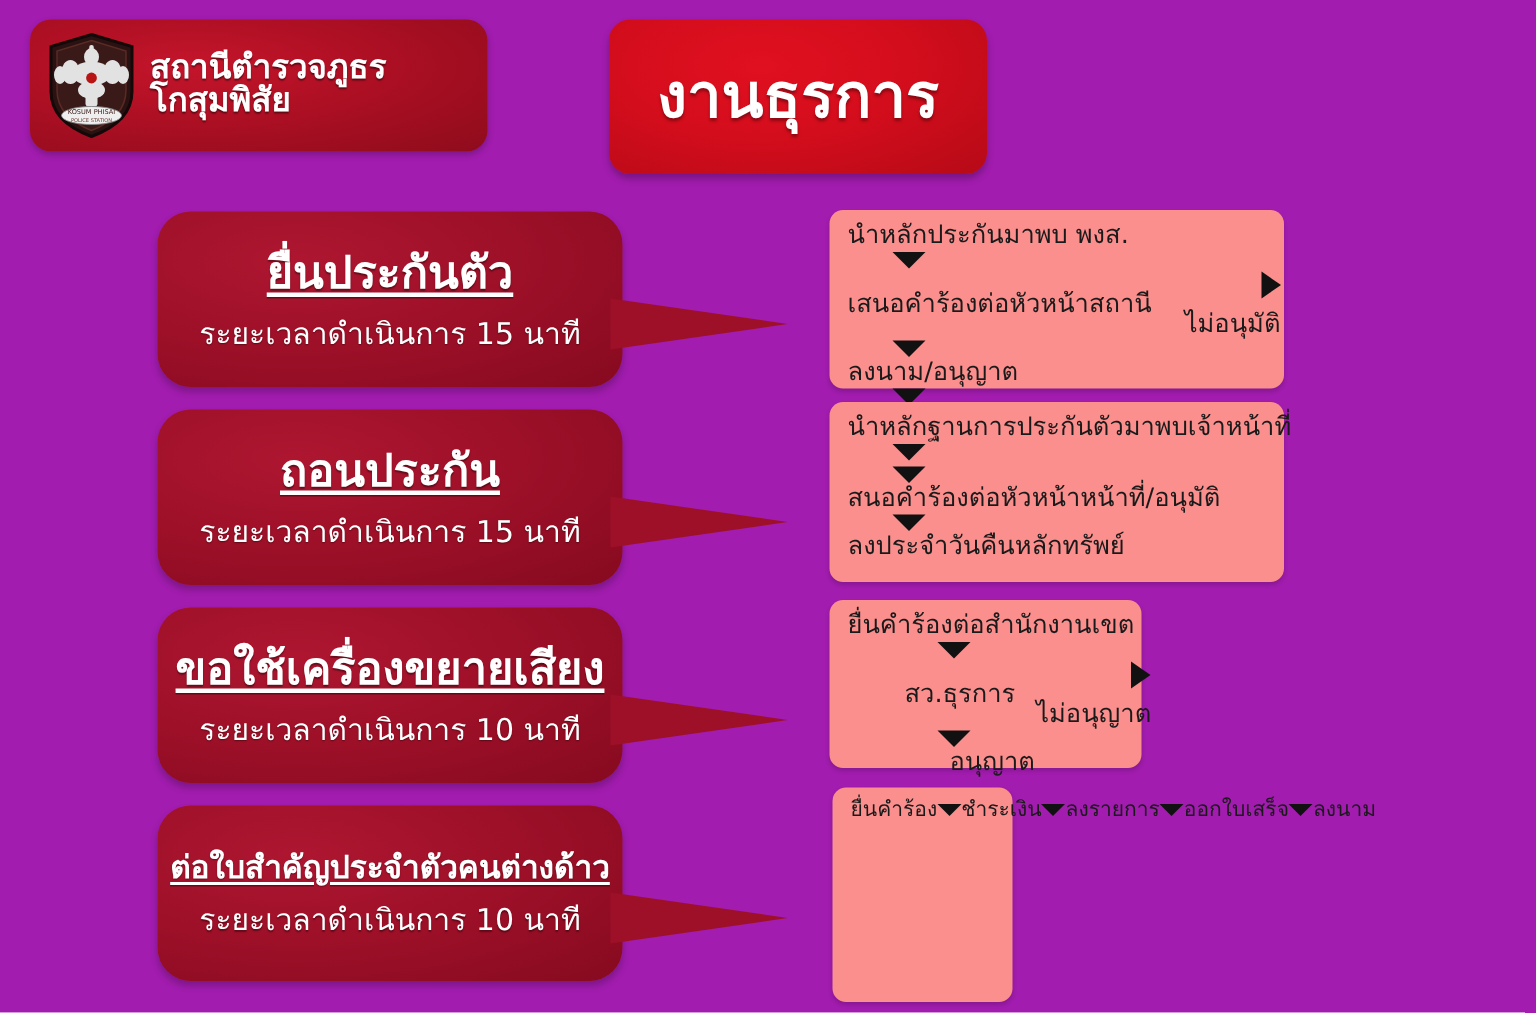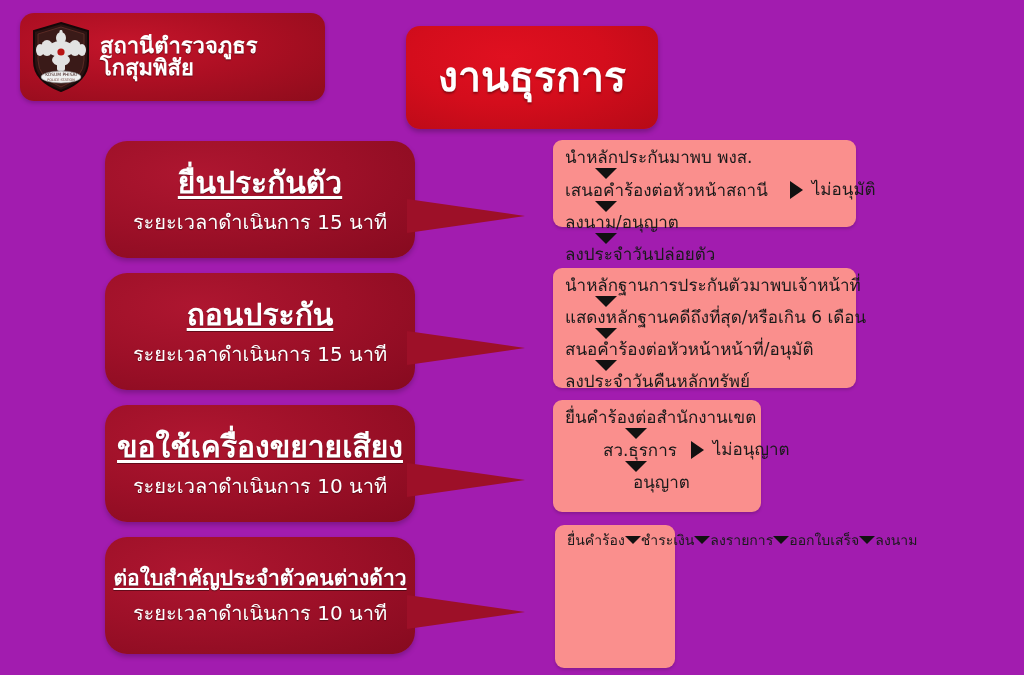--- a/index.html
+++ b/index.html
@@ -45,21 +45,21 @@
     font-weight: bold;
     margin-left: 8px;
     letter-spacing: 0px;
     text-shadow: 0 1px 1px rgba(0,0,0,0.45);
     line-height: 1;
   }
 
   .title-panel {
     position: absolute;
     left: 406px;
-    top: 26px;
+    top: 13px;
     width: 252px;
     height: 103px;
     border-radius: 14px;
     background: radial-gradient(ellipse at 40% 30%, #e01020 0%, #d40d1c 45%, #b60a17 100%);
     box-shadow: 0 3px 5px rgba(0,0,0,0.25);
     display: flex;
     align-items: center;
     justify-content: center;
   }
   .title-text {
@@ -134,23 +134,24 @@
   .arrow-right {
     width: 0;
     height: 0;
     border-top: 9px solid transparent;
     border-bottom: 9px solid transparent;
     border-left: 13px solid #111111;
     flex: 0 0 auto;
   }
   .branch {
     display: flex;
-    align-items: flex-start;
+    align-items: flex-end;
     gap: 9px;
     margin-left: 22px;
+    flex-direction: column;
   }
   .panel-left {
     padding: 9px 14px 9px 12px;
   }
   .panel-left .flow-col {
     display: flex;
     flex-direction: column;
     align-items: flex-start;
   }
   .panel-left .arrow-down { margin: 2px 0 2px 30px; }
@@ -196,21 +197,21 @@
   <div class="title-panel">
     <div class="title-text">งานธุรการ</div>
   </div>
 
   <div class="callout" style="left:105px; top:141px; width:310px; height:117px;">
     <div class="co-title">ยื่นประกันตัว</div>
     <div class="co-sub">ระยะเวลาดำเนินการ 15 นาที</div>
     <div class="tail" style="left:302px; top:58px;"></div>
   </div>
 
-  <div class="panel panel-left" style="left:553px; top:140px; width:303px; height:87px;">
+  <div class="panel panel-left" style="left:553px; top:140px; width:303px; height:119px;">
     <div class="flow-col">
       <div class="step-row">
         <span class="step-text">นำหลักประกันมาพบ พงส.</span>
       </div>
       <div class="arrow-down"></div>
       <div class="step-row">
         <span class="step-text">เสนอคำร้องต่อหัวหน้าสถานี</span>
         <span class="branch">
           <span class="arrow-right"></span>
           <span class="step-text">ไม่อนุมัติ</span>
@@ -232,23 +233,20 @@
     <div class="co-sub">ระยะเวลาดำเนินการ 15 นาที</div>
     <div class="tail" style="left:302px; top:58px;"></div>
   </div>
 
   <div class="panel panel-left" style="left:553px; top:268px; width:303px; height:120px;">
     <div class="flow-col">
       <div class="step-row">
         <span class="step-text">นำหลักฐานการประกันตัวมาพบเจ้าหน้าที่</span>
       </div>
       <div class="arrow-down"></div>
-      <div class="step-row">
-        <span class="step-text">แสดงหลักฐานคดีถึงที่สุด/หรือเกิน 6 เดือน</span>
-      </div>
       <div class="arrow-down"></div>
       <div class="step-row">
         <span class="step-text">สนอคำร้องต่อหัวหน้าหน้าที่/อนุมัติ</span>
       </div>
       <div class="arrow-down"></div>
       <div class="step-row">
         <span class="step-text">ลงประจำวันคืนหลักทรัพย์</span>
       </div>
     </div>
   </div>

